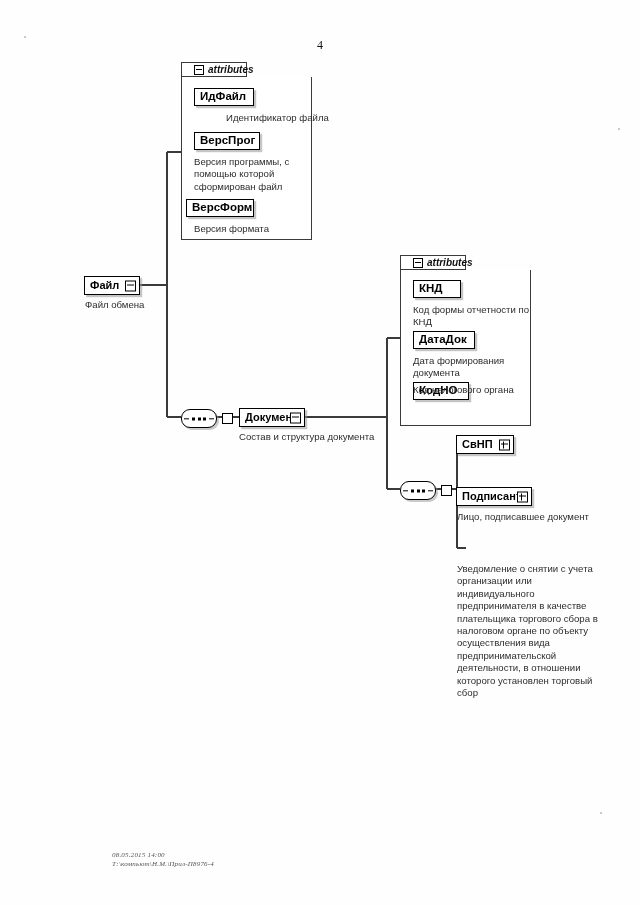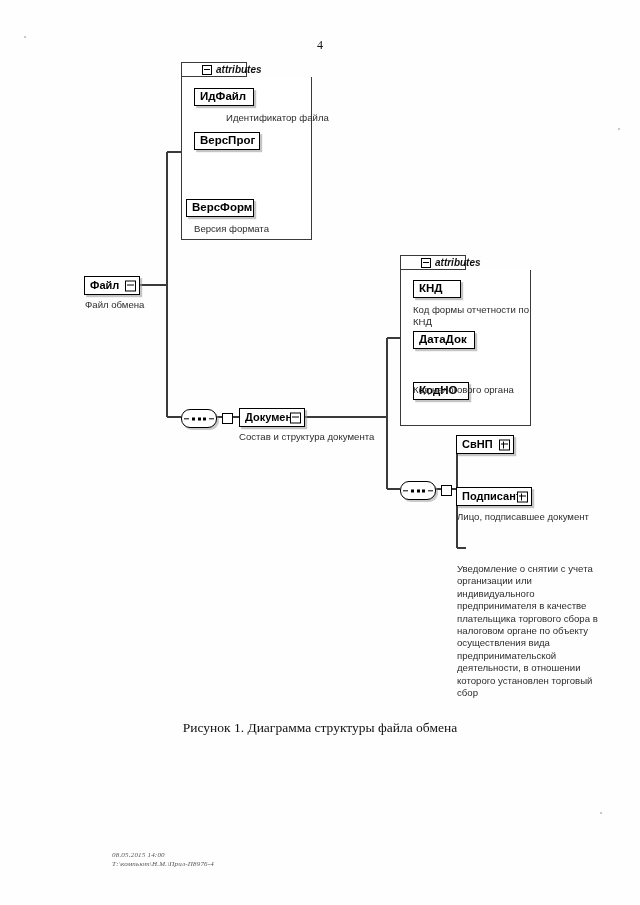--- a/index.html
+++ b/index.html
@@ -112,21 +112,21 @@
   }
   .attrhead {
     position: absolute;
     box-sizing: border-box;
     border: 1px solid #3a3a3a;
     background: #ffffff;
     height: 15px;
     display: flex;
     align-items: center;
     gap: 4px;
-    padding: 0 20px;
+    padding: 0 12px;
     font-size: 10px;
     font-style: italic;
     font-weight: bold;
     color: #111;
   }
   .minibox {
     width: 8px; height: 8px;
     border: 1px solid #000;
     background: #fff;
     position: relative;
@@ -259,20 +259,21 @@
     </div>
 
     <div class="node attr-item" style="left:194px; top:88px; width:60px;">
       <span class="label">ИдФайл</span>
     </div>
     <div class="note" style="left:194px; top:112px; width:118px;padding-left:32px;">Идентификатор файла</div>
 
     <div class="node attr-item" style="left:194px; top:132px; width:66px;">
       <span class="label">ВерсПрог</span>
     </div>
+    <div class="note" style="left:194px; top:156px; width:112px;">Версия программы, с помощью которой сформирован файл</div>
 
     <div class="node attr-item" style="left:186px; top:199px; width:68px;">
       <span class="label">ВерсФорм</span>
     </div>
     <div class="note" style="left:194px; top:223px; width:112px;">Версия формата</div>
 
     <div class="node with-stub" style="left:84px; top:276px; width:56px;">
       <span class="label">Файл</span>
       <span class="plusbox minus"></span>
     </div>
@@ -302,20 +303,21 @@
     </div>
 
     <div class="node attr-item" style="left:413px; top:280px; width:48px;">
       <span class="label">КНД</span>
     </div>
     <div class="note" style="left:413px; top:304px; width:118px;">Код формы отчетности по КНД</div>
 
     <div class="node attr-item" style="left:413px; top:331px; width:62px;">
       <span class="label">ДатаДок</span>
     </div>
+    <div class="note" style="left:413px; top:355px; width:118px;">Дата формирования документа</div>
 
     <div class="node attr-item" style="left:413px; top:382px; width:56px;">
       <span class="label">КодНО</span>
     </div>
     <div class="note" style="left:413px; top:384px; width:125px;">Код налогового органа</div>
 
     <div class="seq" style="left:400px; top:481px;">
       <span class="dash l"></span>
       <span class="dots">
           <i></i>
@@ -334,21 +336,20 @@
     <div class="node with-stub" style="left:456px; top:487px; width:76px;">
       <span class="label">Подписант</span>
       <span class="plusbox"></span>
     </div>
     <div class="note" style="left:457px; top:511px; width:152px;">Лицо, подписавшее документ</div>
 
     <div class="note" style="left:457px; top:563px; width:144px;">Уведомление о снятии с учета организации или индивидуального предпринимателя в качестве плательщика торгового сбора в налоговом органе по объекту осуществления вида предпринимательской деятельности, в отношении которого установлен торговый сбор</div>
 
   </div>
 
-  <div class="caption">Рисунок 1. Диаграмма структуры файла обмена</div>
 
   <div class="footer">
     <div>08.05.2015 14:00</div>
     <div>Т:\компьют\Н.М.\Прил-П8976-4</div>
   </div>
 
   <span class="speck" style="left:24px; top:36px; width:2px; height:2px;"></span>
   <span class="speck" style="left:618px; top:128px; width:2px; height:2px;"></span>
   <span class="speck" style="left:600px; top:812px; width:2px; height:2px;"></span>
 

